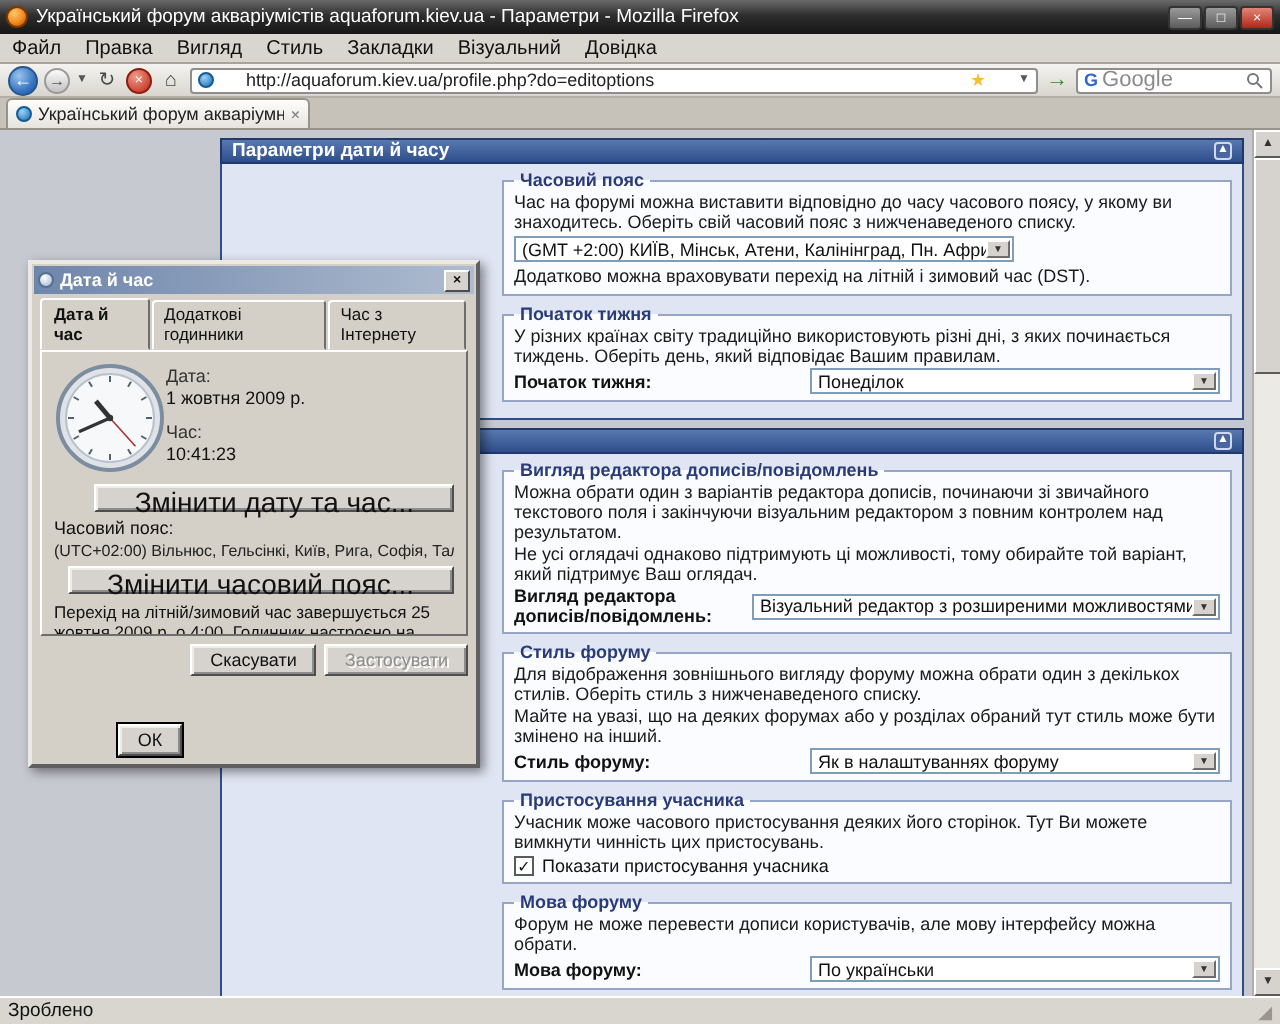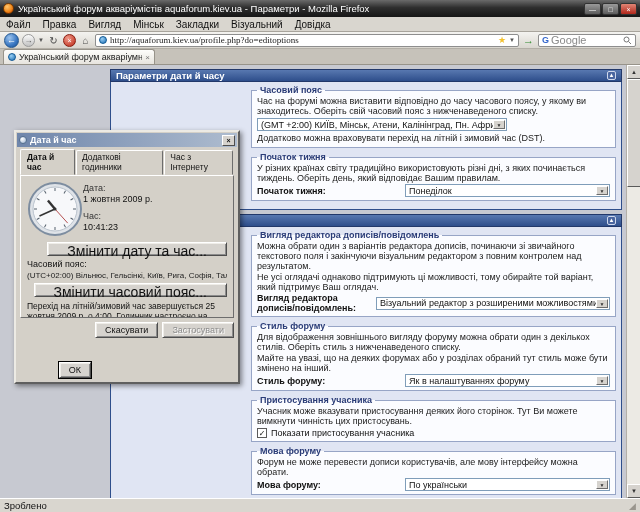--- a/index.html
+++ b/index.html
@@ -26,21 +26,21 @@
     display:flex; align-items:center; gap:3px; padding:0 4px; }
   .nav-circle { width:15px; height:15px; border-radius:50%; color:#fff; font-size:9px; line-height:13px;
     text-align:center; flex:0 0 auto; }
   .nav-back { background:radial-gradient(circle at 35% 30%, #9cc4ee 0%, #3a77c2 60%, #1b4f8f 100%); border:1px solid #24578f; }
   .nav-fwd  { width:13px; height:13px; font-size:8px; line-height:11px; color:#555;
     background:linear-gradient(#fafafa,#c2c2c2); border:1px solid #9a9a9a; }
   .nav-glyph { font-size:10px; color:#4a4a4a; width:13px; text-align:center; flex:0 0 auto; }
   .nav-stop { width:13px; height:13px; border-radius:50%; background:radial-gradient(circle at 35% 30%,#f09a8a,#bb2715);
     border:1px solid #8a1d10; color:#fff; font-size:7px; line-height:11px; text-align:center; flex:0 0 auto; }
   .url-box { flex:1; height:13px; background:#fff; border:1px solid #8e8e8e; border-radius:2px;
-    display:flex; align-items:center; gap:3px; padding:0 3px; font-size:9px; color:#222; overflow:hidden;font-family:Liberation Serif, serif; }
+    display:flex; align-items:center; gap:16px; padding:0 3px; font-size:9px; color:#222; overflow:hidden; }
   .favicon { width:8px; height:8px; border-radius:50%; flex:0 0 auto;
     background:radial-gradient(circle at 35% 30%, #9ad0f5, #1e6fb4); border:1px solid #135a96; }
   .url-text { flex:1; white-space:nowrap; overflow:hidden; }
   .star { color:#f3c12f; font-size:9px; flex:0 0 auto; }
   .mini-arrow { font-size:6px; color:#555; flex:0 0 auto; }
   .go-btn { color:#2d8a2d; font-size:11px; width:13px; text-align:center; flex:0 0 auto; }
   .search-box { width:98px; height:13px; background:#fff; border:1px solid #8e8e8e; border-radius:2px;
     display:flex; align-items:center; gap:2px; padding:0 3px; flex:0 0 auto; }
   .g-logo { font-size:9px; font-weight:bold; color:#3366cc; flex:0 0 auto; }
   .search-input { flex:1; min-width:0; border:none; outline:none; background:transparent; font-size:11px;
@@ -142,21 +142,21 @@
       <span class="winbtn">—</span>
       <span class="winbtn">□</span>
       <span class="winbtn close">×</span>
     </span>
   </div>
 
   <div class="menubar">
     <span class="menu-item">Файл</span>
     <span class="menu-item">Правка</span>
     <span class="menu-item">Вигляд</span>
-    <span class="menu-item">Мінськ</span>
+    <span class="menu-item">Стиль</span>
     <span class="menu-item">Закладки</span>
     <span class="menu-item">Візуальний</span>
     <span class="menu-item">Довідка</span>
   </div>
 
   <div class="navbar">
     <span class="nav-circle nav-back">←</span>
     <span class="nav-circle nav-fwd">→</span>
     <span class="mini-arrow">▼</span>
     <span class="nav-glyph">↻</span>
@@ -247,21 +247,21 @@
               <span class="ctl-label">Стиль форуму:</span>
               <div class="combo w205">
                 <span>Як в налаштуваннях форуму</span>
                 <span class="combo-arrow">▼</span>
               </div>
             </div>
           </fieldset>
 
           <fieldset>
             <legend>Пристосування учасника</legend>
-            <p>Учасник може вказувати пристосування деяких його сторінок. Тут Ви можете вимкнути чинність цих пристосувань.</p>
+            <p>Учасник може часового пристосування деяких його сторінок. Тут Ви можете вимкнути чинність цих пристосувань.</p>
             <div class="cbx-row">
               <span class="cbx">✓</span>
               <span>Показати пристосування учасника</span>
             </div>
           </fieldset>
 
           <fieldset>
             <legend>Мова форуму</legend>
             <p>Форум не може перевести дописи користувачів, але мову інтерфейсу можна обрати.</p>
             <div class="ctl-row">

